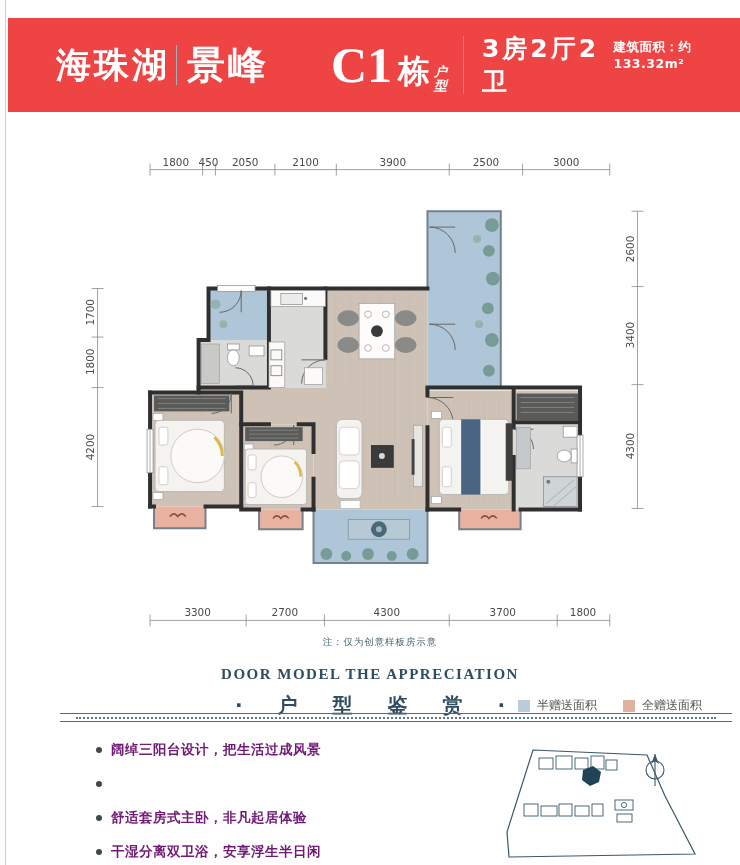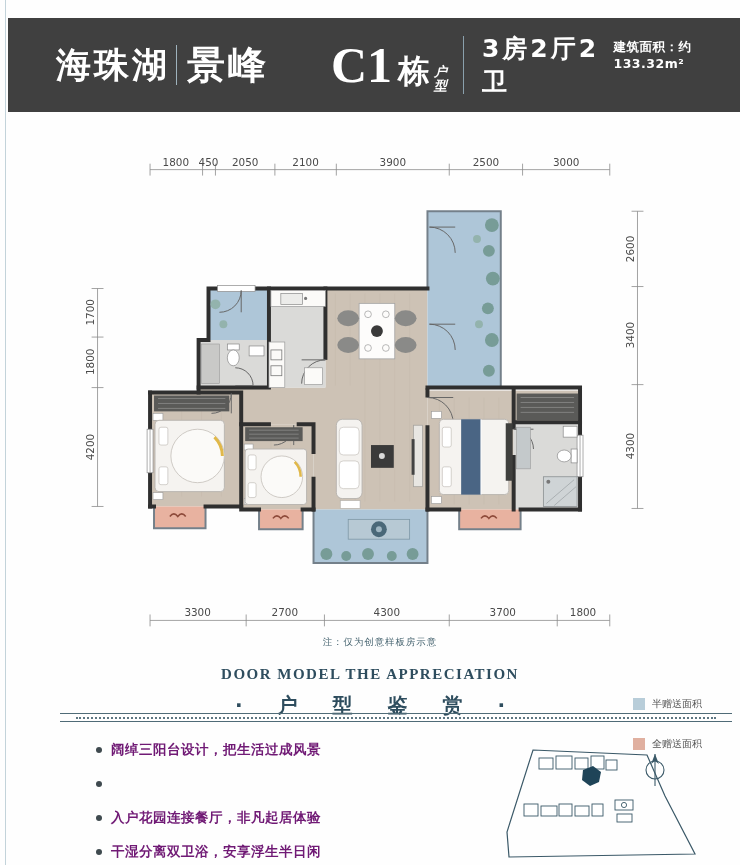--- a/index.html
+++ b/index.html
@@ -1,21 +1,21 @@
 <!DOCTYPE html>
 <html><head>
 <meta charset="utf-8">
 <style>
   html,body{margin:0;padding:0;background:#eee;}
   .page{position:relative;width:740px;height:865px;background:#fefefe;overflow:hidden;
         font-family:"DejaVu Sans",sans-serif;color:#333;}
   .edge-line{position:absolute;left:5px;top:0;bottom:0;width:1px;background:#c3d3da;}
 
   
-  .band{position:absolute;top:18px;left:8px;right:0;height:94px;background:#404040;
+  .band{position:absolute;top:18px;left:8px;right:0;height:94px;background:#ef4444;
         display:flex;align-items:center;color:#fff;}
   .brand{display:flex;align-items:center;margin-left:48px;white-space:nowrap;}
   .brand-primary{font-size:35px;font-weight:bold;letter-spacing:3px;}
   .brand-divider{width:1px;height:40px;background:#9fb3bd;margin:0 10px 0 6px;}
   .brand-secondary{font-size:38px;font-weight:700;letter-spacing:3px;}
   .unit{display:flex;align-items:flex-end;margin-left:62px;}
   .unit-code{font-family:"Liberation Serif",serif;font-size:50px;line-height:62px;font-weight:bold;}
   .unit-suffix{font-size:32px;font-weight:bold;margin:0 4px 2px 6px;}
   .unit-stack{display:flex;flex-direction:column;font-size:13px;line-height:14px;
               font-weight:bold;margin-bottom:3px;}
@@ -27,21 +27,21 @@
   
   .plan{position:absolute;top:130px;left:0;width:740px;height:535px;}
   .dim-label{font-size:10.5px;fill:#4a4a4a;}
   .note-text{font-size:9.5px;fill:#45636f;letter-spacing:1px;}
 
   
   .appre{position:absolute;top:666px;left:0;right:0;text-align:center;color:#2e4d5e;}
   .appre-en{font-family:"Liberation Serif",serif;font-size:15px;font-weight:bold;letter-spacing:1.5px;}
   .appre-cn{font-size:20px;font-weight:bold;letter-spacing:14px;margin-top:9px;text-indent:14px;}
 
-  .legend{position:absolute;top:697px;right:38px;display:flex;gap:26px;font-size:10px;color:#555;flex-direction:column;}
+  .legend{position:absolute;top:697px;right:38px;display:flex;gap:26px;font-size:12px;color:#555;}
   .legend-item{display:flex;align-items:center;gap:7px;}
   .swatch{width:12px;height:12px;display:inline-block;}
   .sw-half{background:#b8cdd9;}
   .sw-full{background:#e0b0a0;}
 
   .sep{position:absolute;top:713px;left:60px;right:8px;}
   .sep-line{height:1px;background:#4f6b77;}
   .sep-dots{height:0;border-top:2px dotted #5d7682;margin:3px 16px 2px;}
 
   
@@ -327,21 +327,21 @@
   <ul class="features">
     <li>
         <span class="dot"></span>
         <span>阔绰三阳台设计，把生活过成风景</span>
       </li>
     <li>
         <span class="dot"></span>
       </li>
     <li>
         <span class="dot"></span>
-        <span>入户花园连接餐厅，非凡起居体验</span>
+        <span>舒适套房式主卧，非凡起居体验</span>
       </li>
     <li>
         <span class="dot"></span>
         <span>干湿分离双卫浴，安享浮生半日闲</span>
       </li>
   </ul>
 
   <svg class="siteplan" viewBox="0 0 220 120" xmlns="http://www.w3.org/2000/svg">
     <path d="M38,8 L152,13 L170,54 L200,112 L14,115 L12,90 Z" fill="none" stroke="#3b5968" stroke-width="1.2"></path>
     <g fill="#fff" stroke="#3b5968" stroke-width="0.9">

